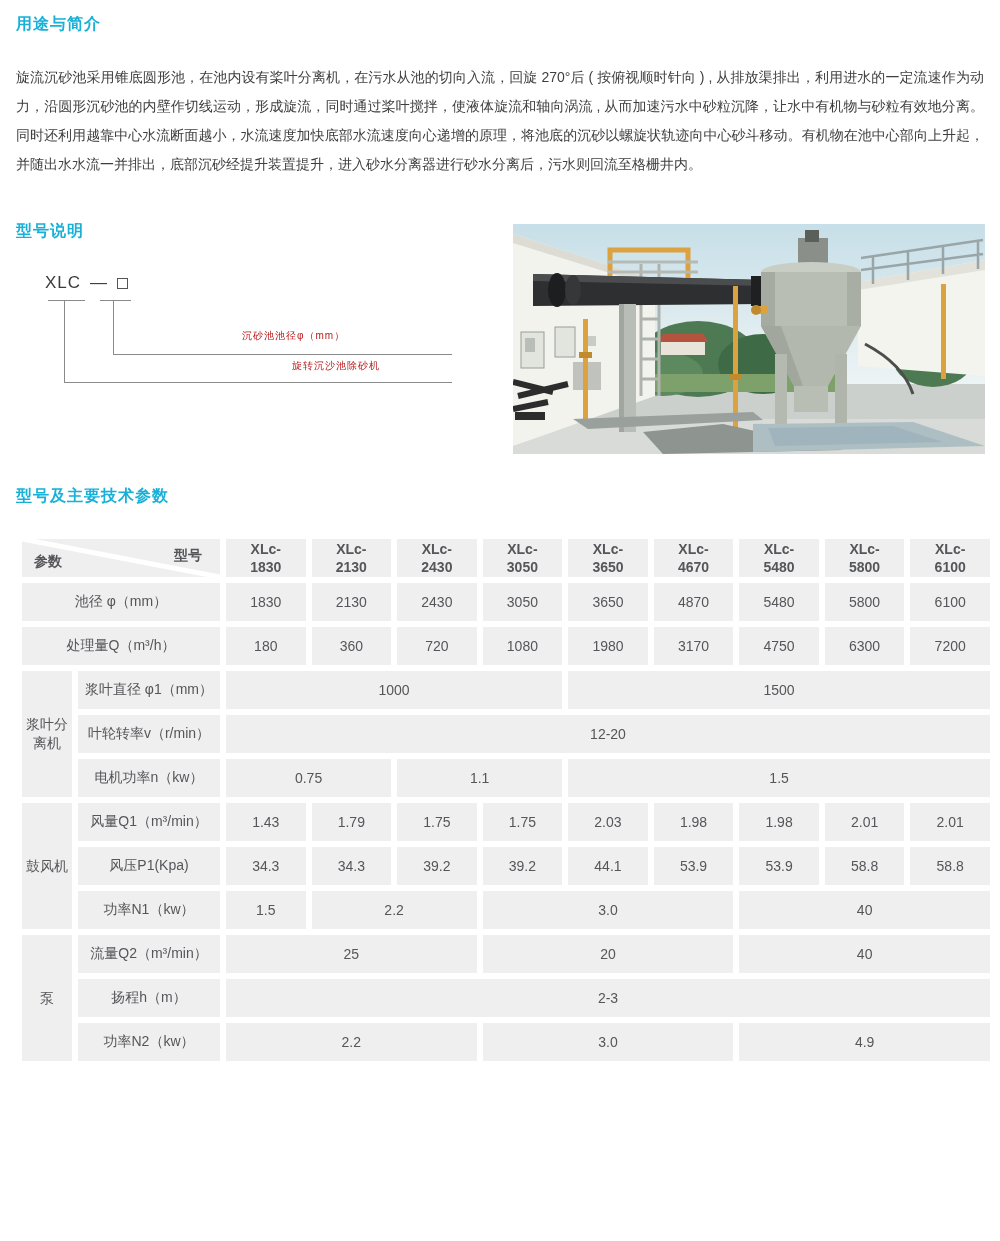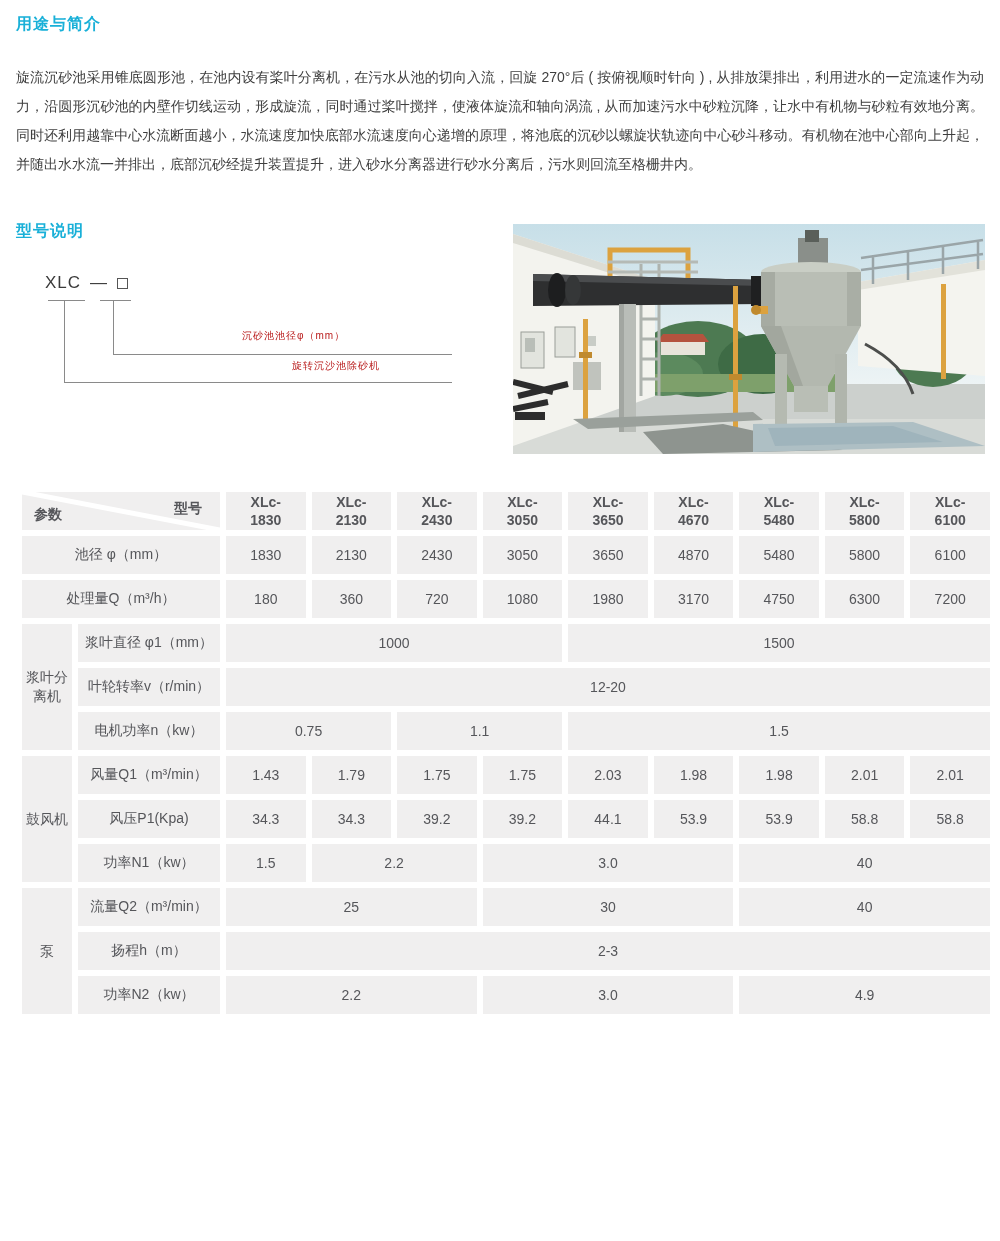--- a/index.html
+++ b/index.html
@@ -162,20 +162,21 @@
       <path d="M352,120 Q390,140 400,170" stroke="#4c4e4c" stroke-width="3" fill="none"></path>
       <rect x="428" y="60" width="5" height="95" fill="#dca23f"></rect>
 
       <polygon points="60,195 240,188 250,196 75,205" fill="#9aa09b"></polygon>
       <polygon points="130,208 210,200 330,226 150,230" fill="#8e948f"></polygon>
       <polygon points="240,200 400,198 472,222 240,228" fill="#aebfc4"></polygon>
       <polygon points="255,204 380,202 430,218 262,222" fill="#9fb4bc"></polygon>
     </svg>
   </div>
 
+  <div class="sec-title t4">型号及主要技术参数</div>
 
   <table class="spec">
     <colgroup>
       <col style="width:50px">
         <col style="width:142px">
       <col span="9">
     </colgroup>
     <tbody>
         <tr>
       <td colspan="2" class="hd corner">
@@ -296,21 +297,21 @@
       <td>1.5</td>
       <td colspan="2">2.2</td>
       <td colspan="3">3.0</td>
       <td colspan="3">40</td>
     </tr>
 
     <tr>
       <td rowspan="3" class="grp">泵</td>
       <td class="lbl">流量Q2（m³/min）</td>
       <td colspan="3">25</td>
-      <td colspan="3">30</td>
+      <td colspan="3">20</td>
       <td colspan="3">40</td>
     </tr>
     <tr>
       <td class="lbl">扬程h（m）</td>
       <td colspan="9">2-3</td>
     </tr>
     <tr>
       <td class="lbl">功率N2（kw）</td>
       <td colspan="3">2.2</td>
       <td colspan="3">3.0</td>

